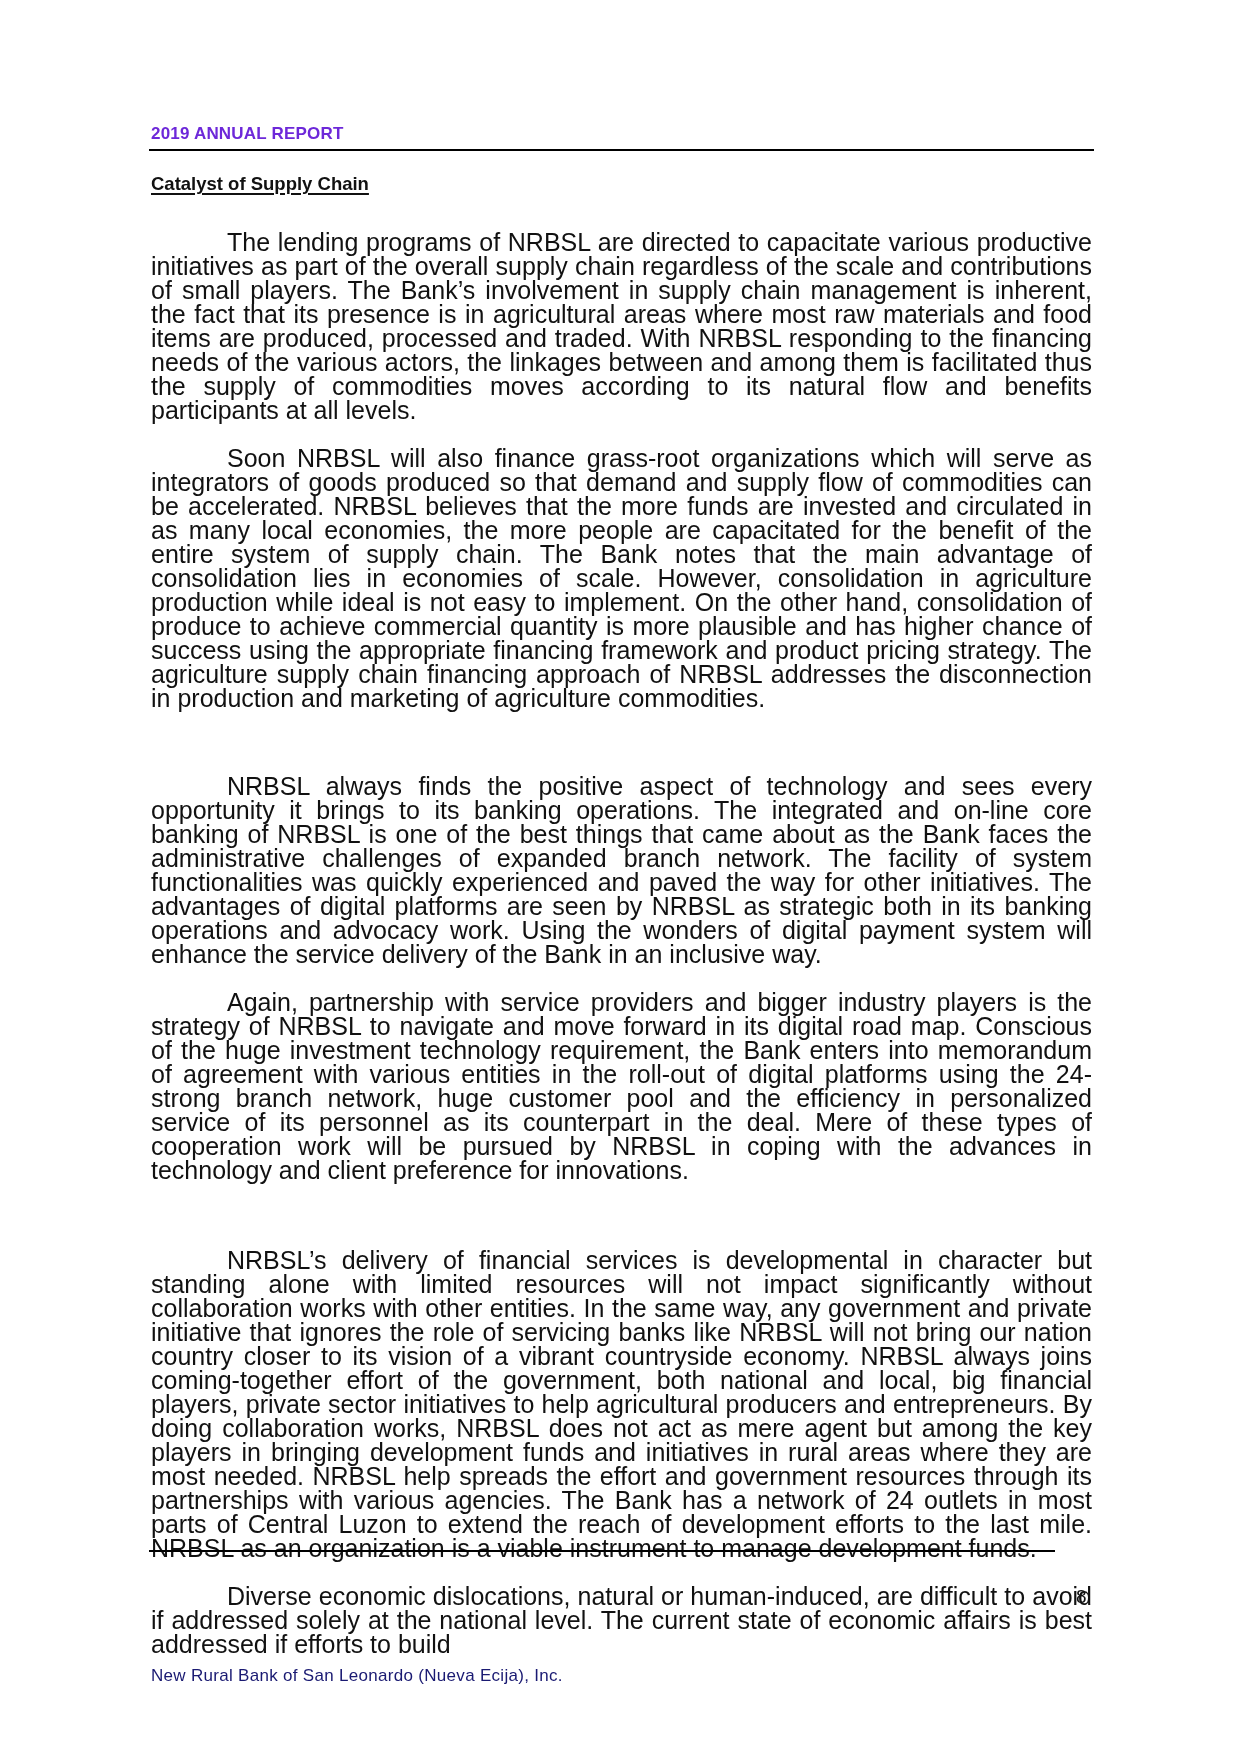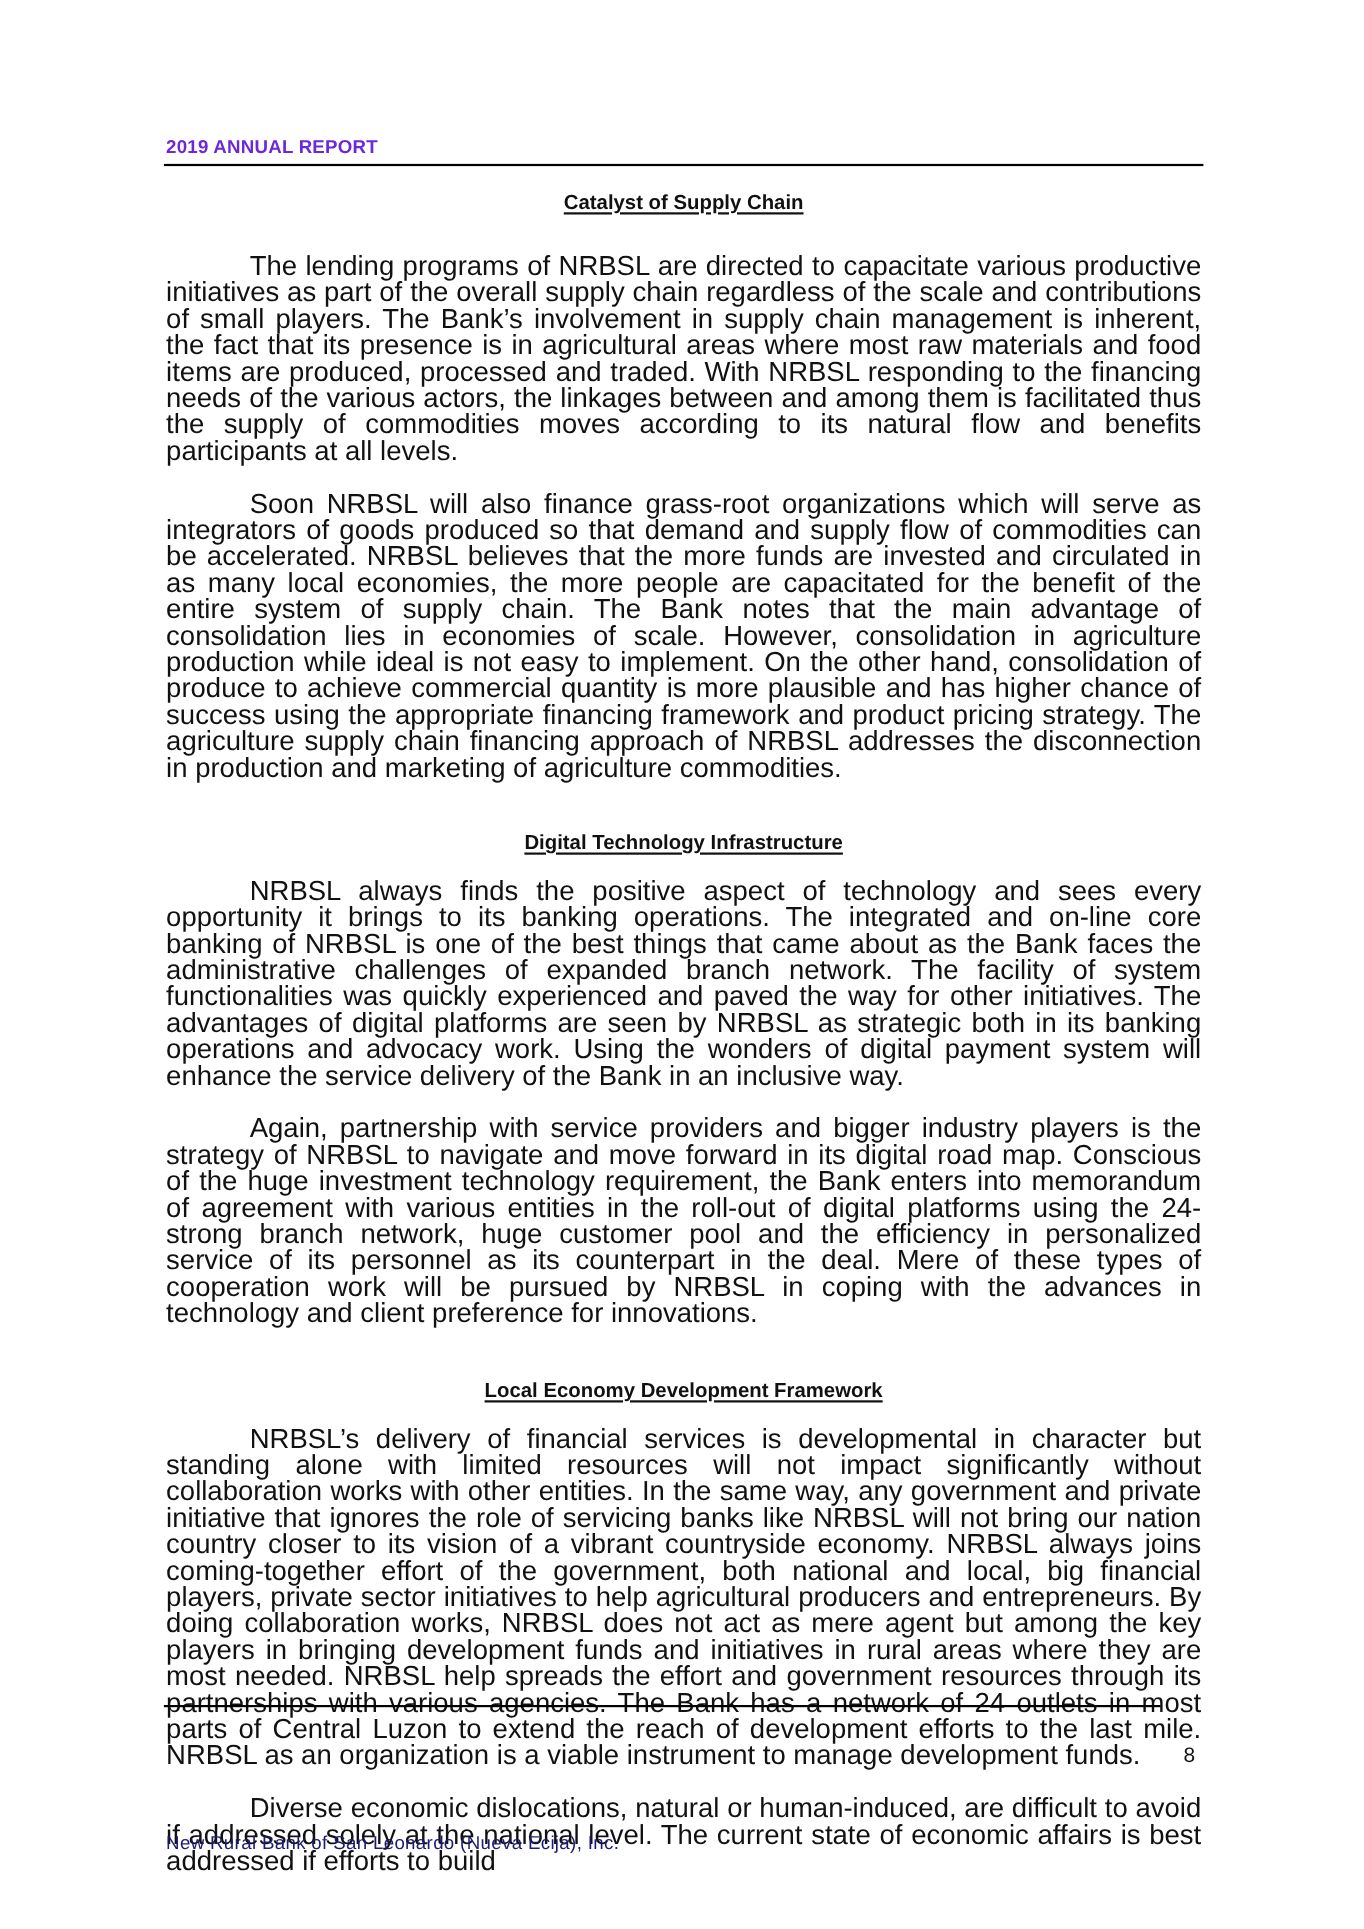--- a/index.html
+++ b/index.html
@@ -4,21 +4,21 @@
 <style>
   html, body { margin: 0; padding: 0; background: #ffffff; }
   body { width: 1240px; height: 1754px; position: relative; overflow: hidden;
          font-family: "Liberation Sans", "DejaVu Sans", sans-serif; color: #111111; }
   .page { position: absolute; left: 0; top: 0; width: 1240px; height: 1754px; }
   .hdr-title { position: absolute; left: 151px; top: 124px; font-size: 17px; font-weight: bold;
                color: #6d28d9; letter-spacing: 0.2px; }
   .hdr-rule { position: absolute; left: 149px; top: 149px; width: 945px; height: 2px; background: #000; }
   .content { position: absolute; left: 151px; top: 172px; width: 941px; }
   .sec-heading { font-size: 18.5px; text-decoration: underline; text-underline-offset: 3px;
-                 text-decoration-thickness: 1.5px; line-height: 24px; margin: 0; text-align: center; }
+                 text-decoration-thickness: 1.5px; line-height: 24px; margin: 0; }
   .para { font-size: 25px; line-height: 24px; text-align: justify; text-indent: 76px; margin: 0; }
   .gap-after-heading { height: 24px; }
   .gap-para { height: 24px; }
   .gap-section { height: 48px; }
   .ftr-rule { position: absolute; left: 149px; top: 1550px; width: 906px; height: 2px; background: #000; }
   .ftr-name { position: absolute; left: 151px; top: 1666px; font-size: 17px; font-weight: normal; color: #1a1a72; letter-spacing: 0.3px; }
   .ftr-page { position: absolute; left: 1076px; top: 1586px; font-size: 19px; color: #111; }
 </style>
 </head>
 <body>
@@ -31,28 +31,26 @@
   <div class="content">
 
     <h2 class="sec-heading">Catalyst of Supply Chain</h2>
     <div class="gap-after-heading"></div>
     <div class="gap-after-heading" style="height:10px"></div>
     <p class="para">The lending programs of NRBSL are directed to capacitate various productive initiatives as part of the overall supply chain regardless of the scale and contributions of small players. The Bank’s involvement in supply chain management is inherent, the fact that its presence is in agricultural areas where most raw materials and food items are produced, processed and traded. With NRBSL responding to the financing needs of the various actors, the linkages between and among them is facilitated thus the supply of commodities moves according to its natural flow and benefits participants at all levels.</p>
     <div class="gap-para"></div>
     <p class="para">Soon NRBSL will also finance grass-root organizations which will serve as integrators of goods produced so that demand and supply flow of commodities can be accelerated. NRBSL believes that the more funds are invested and circulated in as many local economies, the more people are capacitated for the benefit of the entire system of supply chain. The Bank notes that the main advantage of consolidation lies in economies of scale. However, consolidation in agriculture production while ideal is not easy to implement. On the other hand, consolidation of produce to achieve commercial quantity is more plausible and has higher chance of success using the appropriate financing framework and product pricing strategy. The agriculture supply chain financing approach of NRBSL addresses the disconnection in production and marketing of agriculture commodities.</p>
     <div class="gap-section" style="height:44px"></div>
 
-    <h2 class="sec-heading">Digital Technology Infrastructure</h2>
     <div class="gap-after-heading" style="height:20px"></div>
     <p class="para">NRBSL always finds the positive aspect of technology and sees every opportunity it brings to its banking operations. The integrated and on-line core banking of NRBSL is one of the best things that came about as the Bank faces the administrative challenges of expanded branch network. The facility of system functionalities was quickly experienced and paved the way for other initiatives. The advantages of digital platforms are seen by NRBSL as strategic both in its banking operations and advocacy work. Using the wonders of digital payment system will enhance the service delivery of the Bank in an inclusive way.</p>
     <div class="gap-para"></div>
     <p class="para">Again, partnership with service providers and bigger industry players is the strategy of NRBSL to navigate and move forward in its digital road map. Conscious of the huge investment technology requirement, the Bank enters into memorandum of agreement with various entities in the roll-out of digital platforms using the 24-strong branch network, huge customer pool and the efficiency in personalized service of its personnel as its counterpart in the deal. Mere of these types of cooperation work will be pursued by NRBSL in coping with the advances in technology and client preference for innovations.</p>
     <div class="gap-section" style="height:46px"></div>
 
-    <h2 class="sec-heading">Local Economy Development Framework</h2>
     <div class="gap-after-heading" style="height:20px"></div>
     <p class="para">NRBSL’s delivery of financial services is developmental in character but standing alone with limited resources will not impact significantly without collaboration works with other entities. In the same way, any government and private initiative that ignores the role of servicing banks like NRBSL will not bring our nation country closer to its vision of a vibrant countryside economy. NRBSL always joins coming-together effort of the government, both national and local, big financial players, private sector initiatives to help agricultural producers and entrepreneurs. By doing collaboration works, NRBSL does not act as mere agent but among the key players in bringing development funds and initiatives in rural areas where they are most needed. NRBSL help spreads the effort and government resources through its partnerships with various agencies. The Bank has a network of 24 outlets in most parts of Central Luzon to extend the reach of development efforts to the last mile. NRBSL as an organization is a viable instrument to manage development funds.</p>
     <div class="gap-para"></div>
     <p class="para">Diverse economic dislocations, natural or human-induced, are difficult to avoid if addressed solely at the national level. The current state of economic affairs is best addressed if efforts to build</p>
   </div>
 
   <div class="ftr-rule"></div>
   <div class="ftr-name">New Rural Bank of San Leonardo (Nueva Ecija), Inc.</div>
   <div class="ftr-page">8</div>
 

